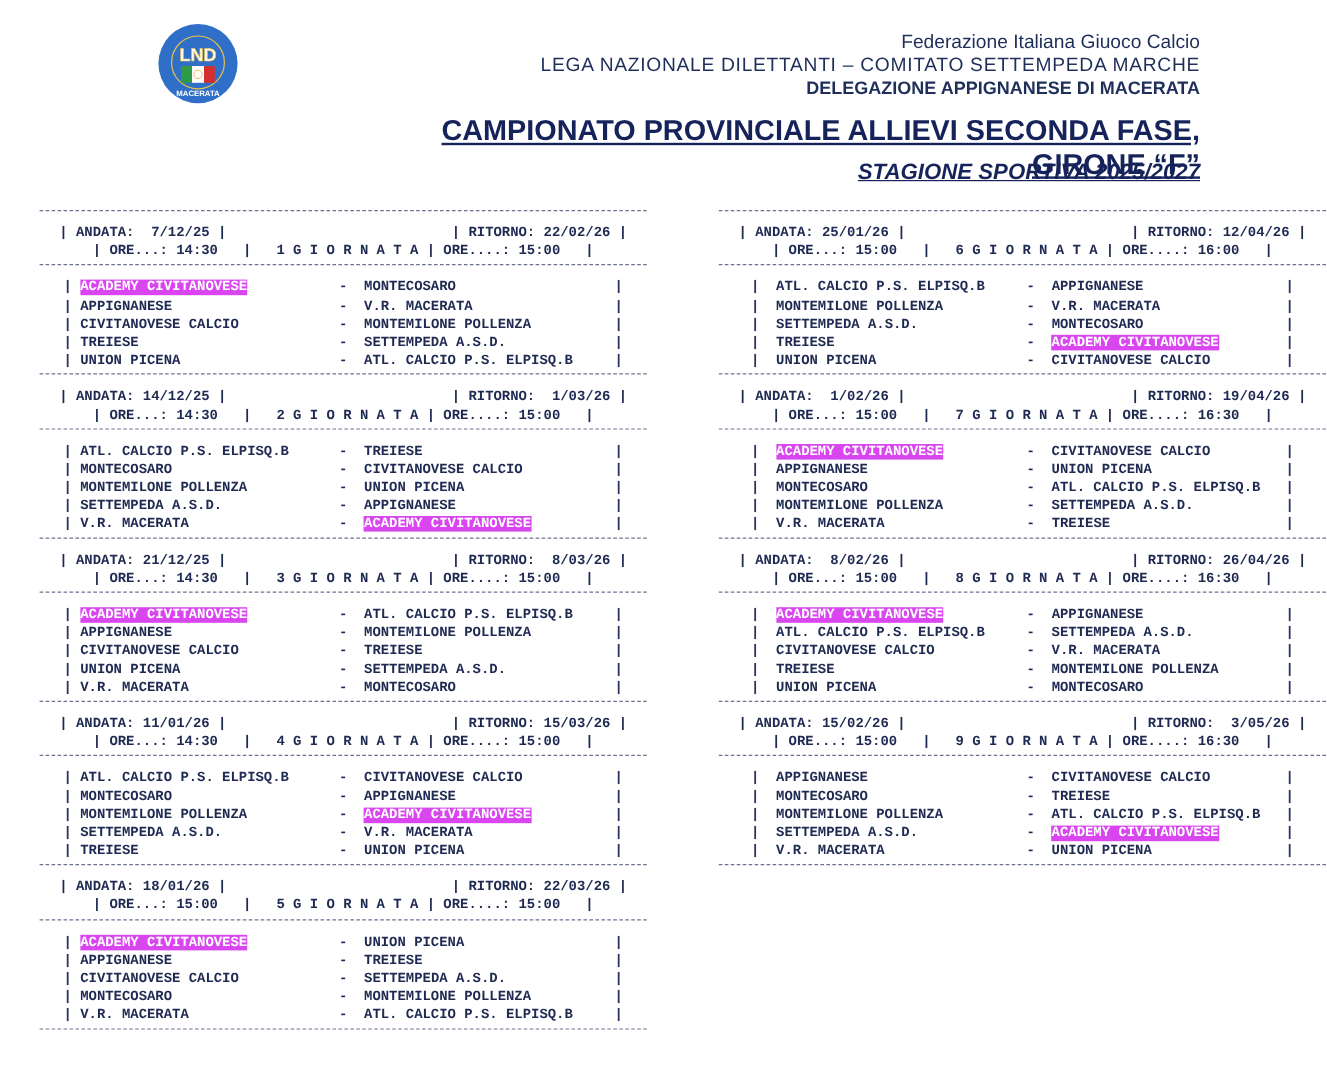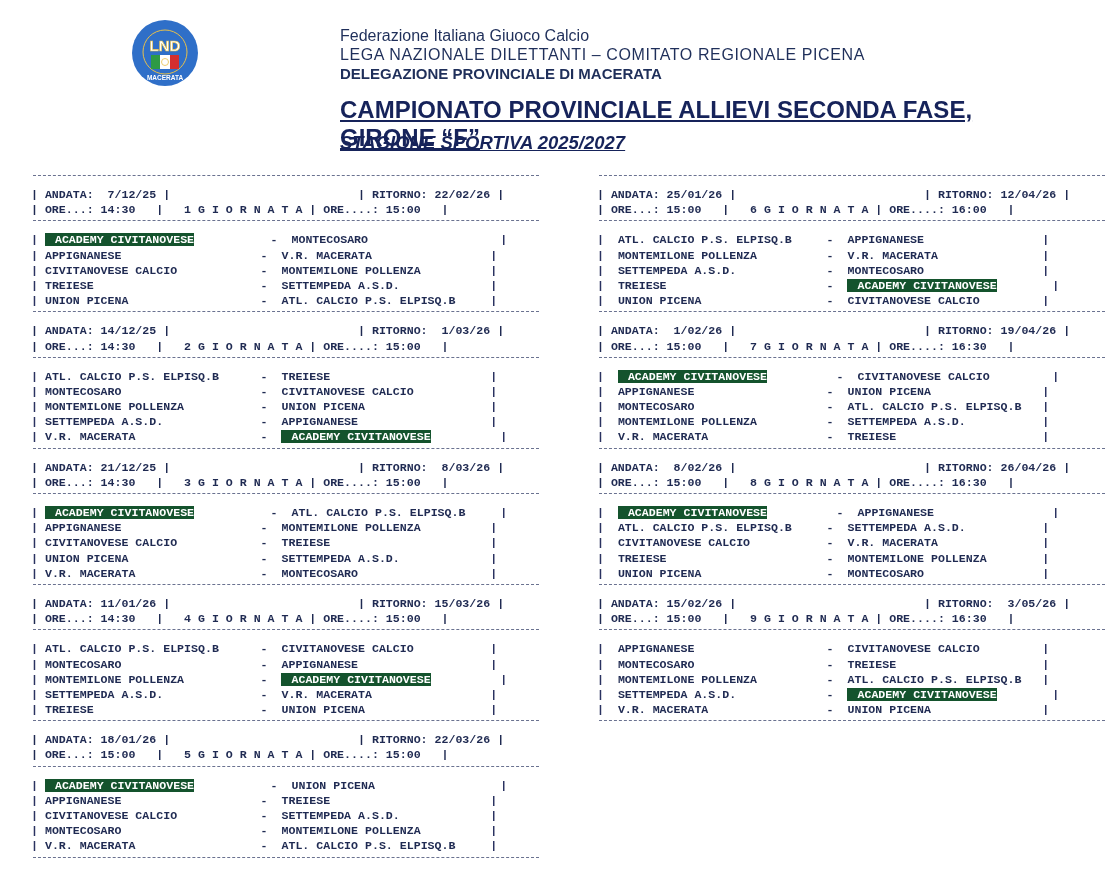--- a/index.html
+++ b/index.html
@@ -1,53 +1,53 @@
 <!DOCTYPE html>
 <html><head>
 <meta charset="utf-8">
 <style>
   html, body { margin: 0; padding: 0; background: #ffffff; }
   body { width: 1106px; height: 892px; position: relative; overflow: hidden; }
   .logo { position: absolute; left: 131px; top: 19px; width: 68px; height: 68px; text-decoration: underline; }
-  .hdr { position: absolute; left: 340px; width: 660px; text-align: left; color: #1f2f5a;
+  .hdr { position: absolute; left: 340px; width: 660px; text-align: right; color: #1f2f5a;
          font-family: "Liberation Sans", sans-serif; }
   .h1 { top: 27px; font-size: 16px; letter-spacing: 0px; }
   .h2 { top: 46px; font-size: 16px; letter-spacing: 0.6px; }
   .h3 { top: 65px; font-size: 15px; font-weight: bold; }
   .t1 { top: 96px; font-size: 24px; font-weight: bold; text-decoration: underline; color: #16235a; }
   .t2 { top: 132px; font-size: 18.5px; font-weight: bold; font-style: italic; text-decoration: underline; color: #16235a; }
-  .col { position: absolute; top: 172px; width: 510px; }
+  .col { position: absolute; top: 172px; width: 510px; text-align: center; }
   .col.left { left: 31px; }
   .col.right { left: 597px; }
   .block { font-family: "Liberation Mono", monospace; font-weight: bold; font-size: 11.6px;
            color: #1f2a52; line-height: 15.2px; white-space: pre; position: relative; }
   .dash { height: 8px; border-top: 1px dashed #6a7290; margin: 3px 2px 3px 2px; }
   .line { display: block; height: 15.2px; }
-  .hl { background: #14532d; color: #ffffff; padding-left: 10px; }
+  .hl { background: #d946ef; color: #ffffff; }
   .bar { color: #2a3260; }
 </style>
 </head>
 <body>
 
 <div class="logo">
   <svg width="68" height="68" viewBox="0 0 68 68">
     <circle cx="34" cy="34" r="33" fill="#2f6fc8"></circle>
     <circle cx="34" cy="33" r="22" fill="none" stroke="#e8c04a" stroke-width="1"></circle>
     <text x="34" y="32" text-anchor="middle" font-family="Liberation Sans, sans-serif" font-size="15" font-weight="bold" fill="#ffffff" stroke="#e8c04a" stroke-width="0.6">LND</text>
     <rect x="20" y="36" width="9" height="14" fill="#2e9a45"></rect>
     <rect x="29" y="36" width="10" height="14" fill="#ffffff"></rect>
     <rect x="39" y="36" width="9" height="14" fill="#d42f2f"></rect>
     <circle cx="34" cy="43" r="3.5" fill="none" stroke="#e8c04a" stroke-width="0.8"></circle>
     <text x="34" y="61" text-anchor="middle" font-family="Liberation Sans, sans-serif" font-size="6.5" font-weight="bold" fill="#ffffff">MACERATA</text>
   </svg>
 </div>
 
 <div class="hdr h1">Federazione Italiana Giuoco Calcio</div>
-<div class="hdr h2">LEGA NAZIONALE DILETTANTI – COMITATO REGIONALE PICENA</div>
-<div class="hdr h3">DELEGAZIONE PROVINCIALE DI MACERATA</div>
+<div class="hdr h2">LEGA NAZIONALE DILETTANTI – COMITATO SETTEMPEDA MARCHE</div>
+<div class="hdr h3">DELEGAZIONE APPIGNANESE DI MACERATA</div>
 <div class="hdr t1">CAMPIONATO PROVINCIALE ALLIEVI SECONDA FASE, GIRONE “F”</div>
 <div class="hdr t2">STAGIONE SPORTIVA 2025/2027</div>
 
 <div class="col left" id="colL">
     <div class="block"><div class="dash"></div><div class="line"><span>| ANDATA:  7/12/25 |                           | </span><span>RITORNO: 22/02/26 |</span></div><div class="line"><span>| ORE...: 14:30   |   1 G I O R N A T A | ORE....: 15:00   |</span></div><div class="dash"></div><div class="line"><span class="bar">| </span><span class="hl">ACADEMY CIVITANOVESE</span><span>           -  </span><span>MONTECOSARO</span><span class="bar">                   |</span></div><div class="line"><span class="bar">| </span><span>APPIGNANESE</span><span>                    -  </span><span>V.R. MACERATA</span><span class="bar">                 |</span></div><div class="line"><span class="bar">| </span><span>CIVITANOVESE CALCIO</span><span>            -  </span><span>MONTEMILONE POLLENZA</span><span class="bar">          |</span></div><div class="line"><span class="bar">| </span><span>TREIESE</span><span>                        -  </span><span>SETTEMPEDA A.S.D.</span><span class="bar">             |</span></div><div class="line"><span class="bar">| </span><span>UNION PICENA</span><span>                   -  </span><span>ATL. CALCIO P.S. ELPISQ.B</span><span class="bar">     |</span></div></div>
     <div class="block"><div class="dash"></div><div class="line"><span>| ANDATA: 14/12/25 |                           | </span><span>RITORNO:  1/03/26 |</span></div><div class="line"><span>| ORE...: 14:30   |   2 G I O R N A T A | ORE....: 15:00   |</span></div><div class="dash"></div><div class="line"><span class="bar">| </span><span>ATL. CALCIO P.S. ELPISQ.B</span><span>      -  </span><span>TREIESE</span><span class="bar">                       |</span></div><div class="line"><span class="bar">| </span><span>MONTECOSARO</span><span>                    -  </span><span>CIVITANOVESE CALCIO</span><span class="bar">           |</span></div><div class="line"><span class="bar">| </span><span>MONTEMILONE POLLENZA</span><span>           -  </span><span>UNION PICENA</span><span class="bar">                  |</span></div><div class="line"><span class="bar">| </span><span>SETTEMPEDA A.S.D.</span><span>              -  </span><span>APPIGNANESE</span><span class="bar">                   |</span></div><div class="line"><span class="bar">| </span><span>V.R. MACERATA</span><span>                  -  </span><span class="hl">ACADEMY CIVITANOVESE</span><span class="bar">          |</span></div></div>
     <div class="block"><div class="dash"></div><div class="line"><span>| ANDATA: 21/12/25 |                           | </span><span>RITORNO:  8/03/26 |</span></div><div class="line"><span>| ORE...: 14:30   |   3 G I O R N A T A | ORE....: 15:00   |</span></div><div class="dash"></div><div class="line"><span class="bar">| </span><span class="hl">ACADEMY CIVITANOVESE</span><span>           -  </span><span>ATL. CALCIO P.S. ELPISQ.B</span><span class="bar">     |</span></div><div class="line"><span class="bar">| </span><span>APPIGNANESE</span><span>                    -  </span><span>MONTEMILONE POLLENZA</span><span class="bar">          |</span></div><div class="line"><span class="bar">| </span><span>CIVITANOVESE CALCIO</span><span>            -  </span><span>TREIESE</span><span class="bar">                       |</span></div><div class="line"><span class="bar">| </span><span>UNION PICENA</span><span>                   -  </span><span>SETTEMPEDA A.S.D.</span><span class="bar">             |</span></div><div class="line"><span class="bar">| </span><span>V.R. MACERATA</span><span>                  -  </span><span>MONTECOSARO</span><span class="bar">                   |</span></div></div>
     <div class="block"><div class="dash"></div><div class="line"><span>| ANDATA: 11/01/26 |                           | </span><span>RITORNO: 15/03/26 |</span></div><div class="line"><span>| ORE...: 14:30   |   4 G I O R N A T A | ORE....: 15:00   |</span></div><div class="dash"></div><div class="line"><span class="bar">| </span><span>ATL. CALCIO P.S. ELPISQ.B</span><span>      -  </span><span>CIVITANOVESE CALCIO</span><span class="bar">           |</span></div><div class="line"><span class="bar">| </span><span>MONTECOSARO</span><span>                    -  </span><span>APPIGNANESE</span><span class="bar">                   |</span></div><div class="line"><span class="bar">| </span><span>MONTEMILONE POLLENZA</span><span>           -  </span><span class="hl">ACADEMY CIVITANOVESE</span><span class="bar">          |</span></div><div class="line"><span class="bar">| </span><span>SETTEMPEDA A.S.D.</span><span>              -  </span><span>V.R. MACERATA</span><span class="bar">                 |</span></div><div class="line"><span class="bar">| </span><span>TREIESE</span><span>                        -  </span><span>UNION PICENA</span><span class="bar">                  |</span></div></div>
     <div class="block"><div class="dash"></div><div class="line"><span>| ANDATA: 18/01/26 |                           | </span><span>RITORNO: 22/03/26 |</span></div><div class="line"><span>| ORE...: 15:00   |   5 G I O R N A T A | ORE....: 15:00   |</span></div><div class="dash"></div><div class="line"><span class="bar">| </span><span class="hl">ACADEMY CIVITANOVESE</span><span>           -  </span><span>UNION PICENA</span><span class="bar">                  |</span></div><div class="line"><span class="bar">| </span><span>APPIGNANESE</span><span>                    -  </span><span>TREIESE</span><span class="bar">                       |</span></div><div class="line"><span class="bar">| </span><span>CIVITANOVESE CALCIO</span><span>            -  </span><span>SETTEMPEDA A.S.D.</span><span class="bar">             |</span></div><div class="line"><span class="bar">| </span><span>MONTECOSARO</span><span>                    -  </span><span>MONTEMILONE POLLENZA</span><span class="bar">          |</span></div><div class="line"><span class="bar">| </span><span>V.R. MACERATA</span><span>                  -  </span><span>ATL. CALCIO P.S. ELPISQ.B</span><span class="bar">     |</span></div></div>
     <div class="block"><div class="dash"></div></div>

